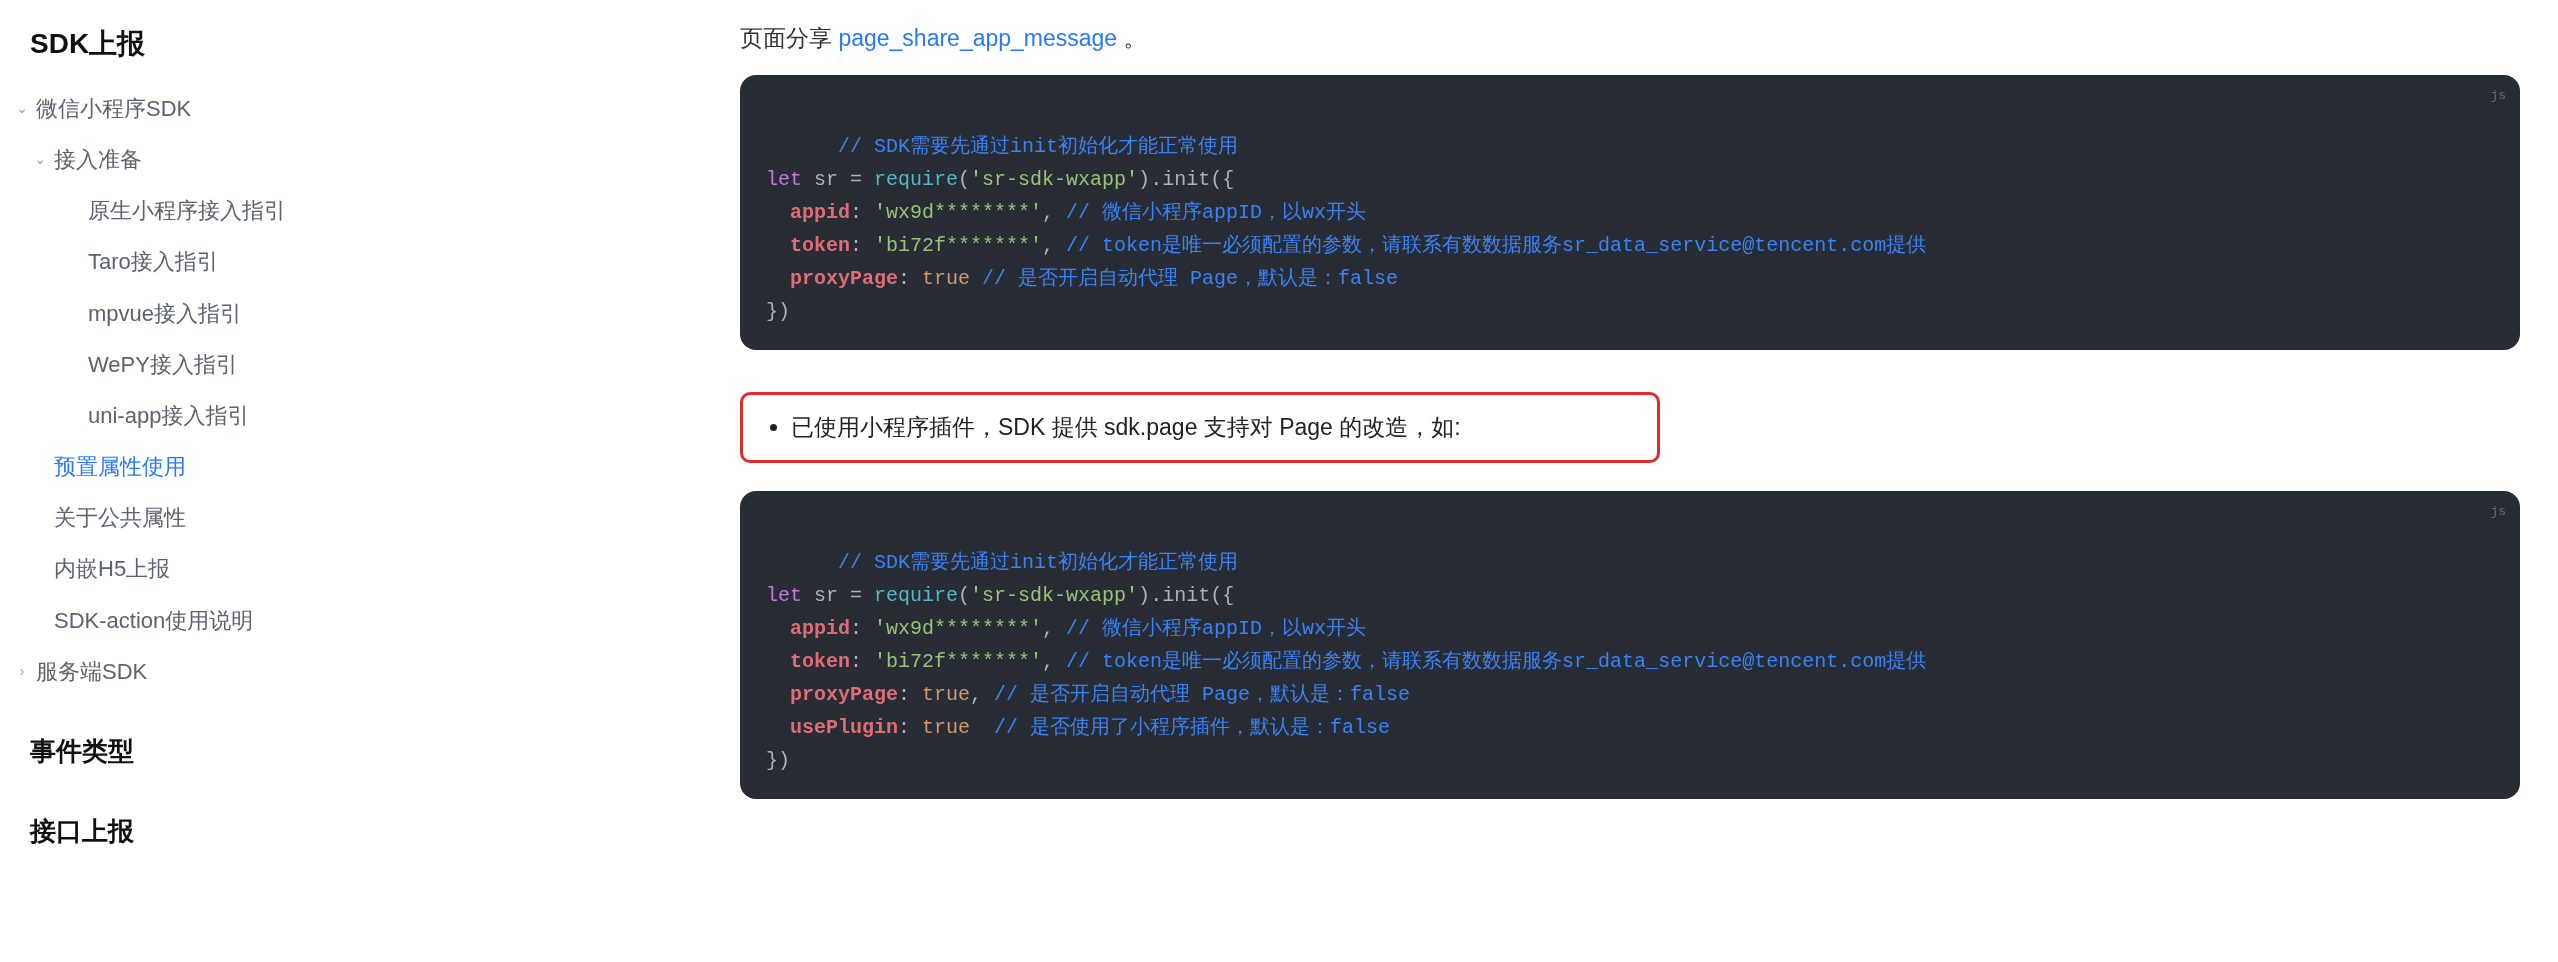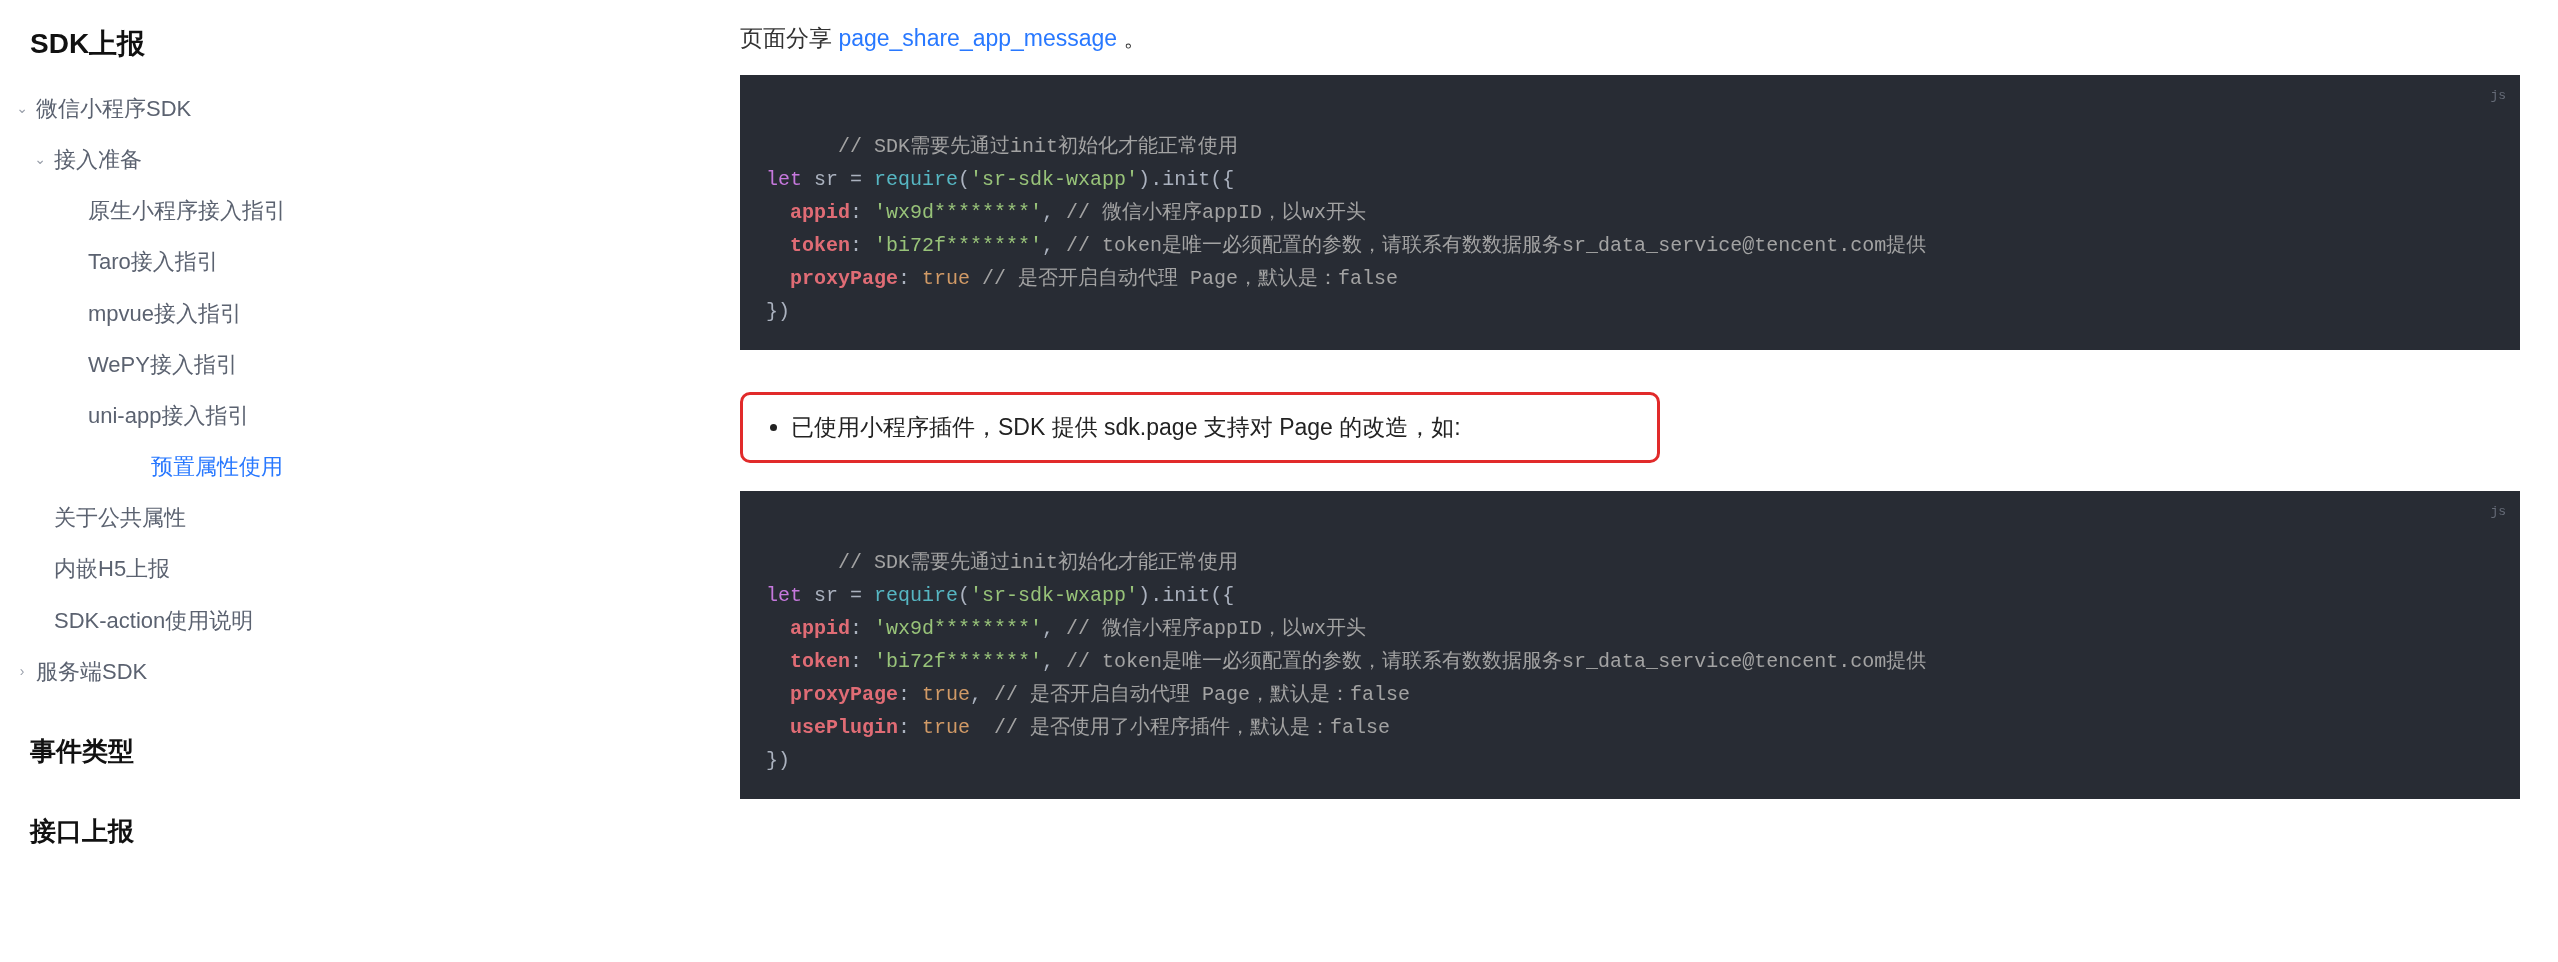--- a/index.html
+++ b/index.html
@@ -38,60 +38,60 @@
   .nav-item.level-1 { padding-left: 32px; }
   .nav-item.level-2 { padding-left: 66px; }
   .nav-item .chev {
     width: 16px;
     display: inline-flex;
     justify-content: center;
     color: #9aa0ab;
     margin-right: 6px;
     font-size: 14px;
   }
-  .nav-item.active { color: #2878ff; justify-content: center; }
+  .nav-item.active { color: #2878ff; }
   .nav-heading {
     font-weight: 700;
     font-size: 26px;
     color: #111;
     padding: 30px 20px 8px 30px;
   }
   
   .content {
     flex: 1;
     padding: 20px 0 40px 360px;
     max-width: 100%;
   }
   .content-inner {
     max-width: 1780px;
   }
   .paragraph { font-size: 23px; color: #333; padding: 0 0 18px 0; }
   .paragraph .link { color: #2878ff; text-decoration: none; }
   .code-block {
     background: #282c34;
-    border-radius: 0;
+    border-radius: 16px;
     padding: 22px 26px;
     color: #abb2bf;
     font-family: "SFMono-Regular", Consolas, "Courier New", monospace;
     font-size: 20px;
     line-height: 1.65;
     position: relative;
     margin-bottom: 42px;
     white-space: pre;
     overflow-x: auto;
   }
   .code-block .lang-tag {
     position: absolute;
     top: 10px;
     right: 14px;
     font-size: 13px;
     color: #666c78;
     font-family: inherit;
   }
-  .tok-comment { color: #a3a3a3; }
+  .tok-comment { color: #3b82f6; }
   .tok-keyword { color: #c678dd; }
   .tok-var { color: #abb2bf; }
   .tok-func { color: #56b6c2; }
   .tok-string { color: #98c379; }
   .tok-prop { color: #e06c75; font-weight: bold; }
   .tok-bool { color: #d19a66; }
   .tok-punct { color: #abb2bf; }
   .callout-box {
     border: 3px solid #e12a2a;
     border-radius: 10px;

